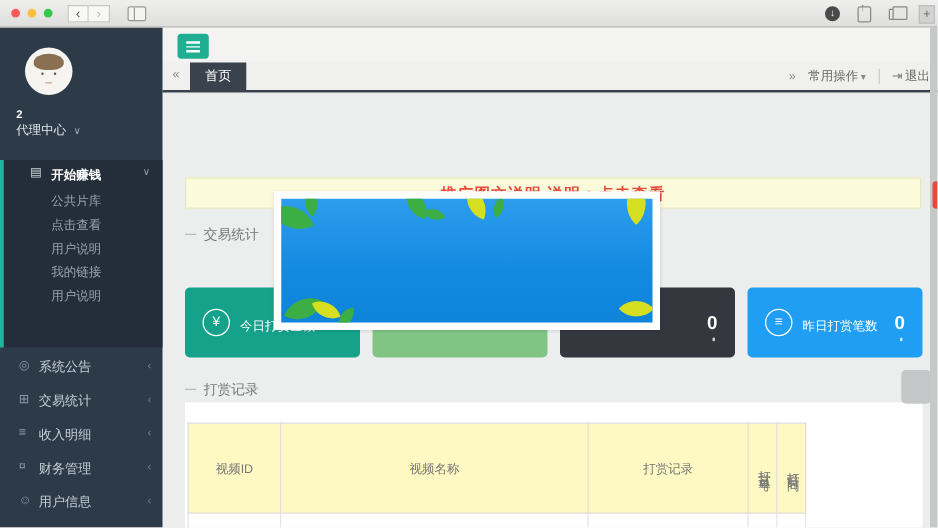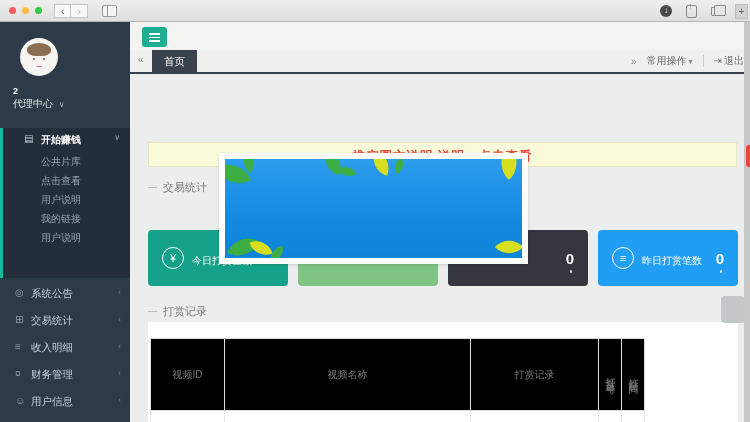--- a/index.html
+++ b/index.html
@@ -114,21 +114,21 @@
                 border:1.5px solid #fff; border-radius:50%; text-align:center;
                 line-height:20px; font-size:11px; }
   .card .clabel { position:absolute; left:44px; top:24px; font-size:10px; }
   .card .cvalue { position:absolute; right:14px; top:20px; font-size:15px; font-weight:bold; }
   .card .vdot { position:absolute; right:16px; top:40px; width:2.5px; height:2.5px;
                 border-radius:50%; background:rgba(255,255,255,.8); }
 
   .panel { position:absolute; left:18px; top:248px; width:590px; height:120px;
            background:#fff; }
   .rtable { border-collapse:collapse; margin:16px 0 0 2px; }
-  .rtable th { border:1px solid #ddd; background:#000000; color:#777;
+  .rtable th { border:1px solid #ddd; background:#fef9c3; color:#777;
                font-weight:normal; font-size:10px; height:72px; }
   .rtable td { border:1px solid #e5e5e5; height:34px; background:#fff; }
   .col-vid{width:74px;} .col-name{width:246px;} .col-amt{width:128px;}
   .col-ord,.col-time{width:23px;}
   .vtext { writing-mode:vertical-rl; letter-spacing:2px; margin:0 auto; display:inline-block; }
 
   
   .overlay { position:absolute; left:89px; top:79px; width:309px; height:111px;
              background:#fff; padding:6px; z-index:50; box-shadow:0 1px 3px rgba(0,0,0,.15); }
   .ov-blue { position:relative; width:297px; height:99px; overflow:hidden;

